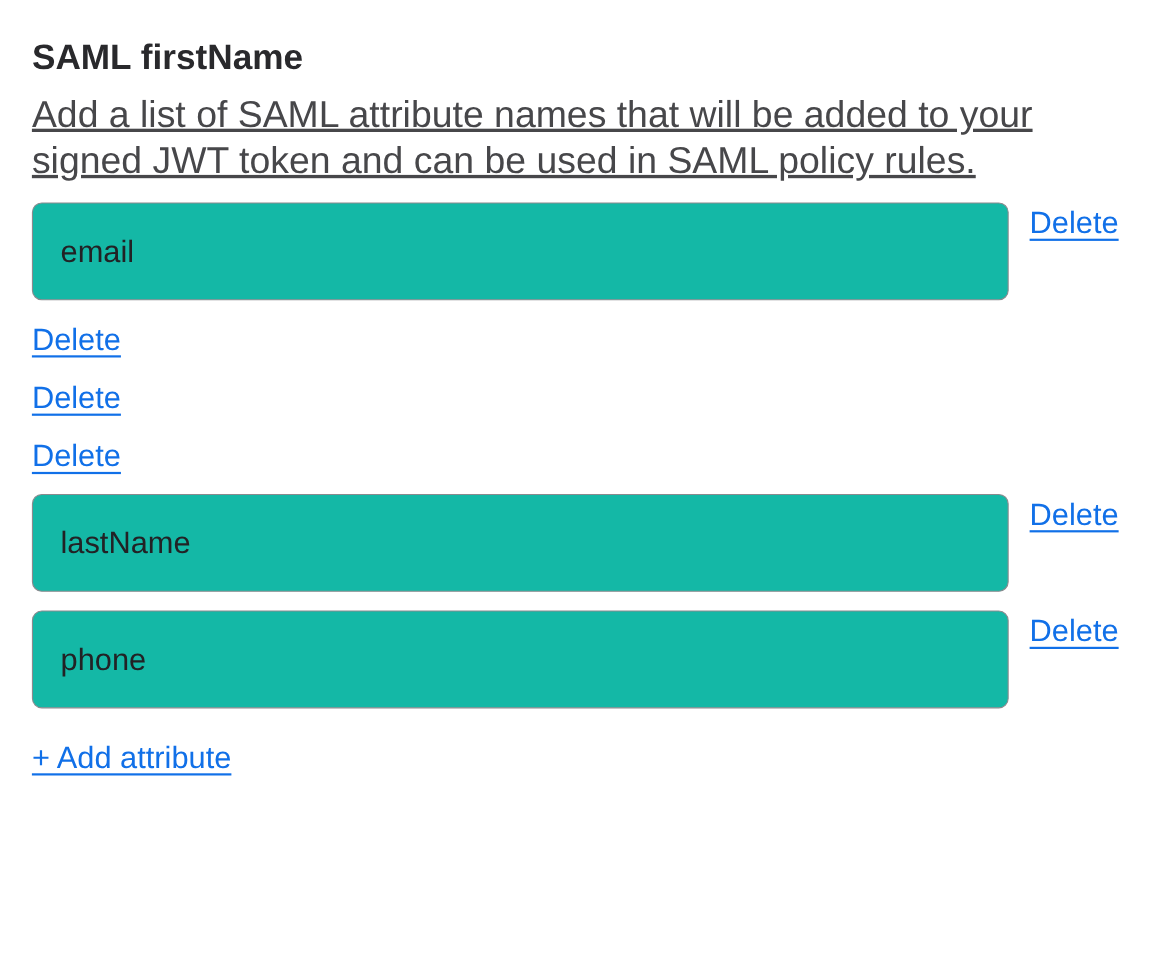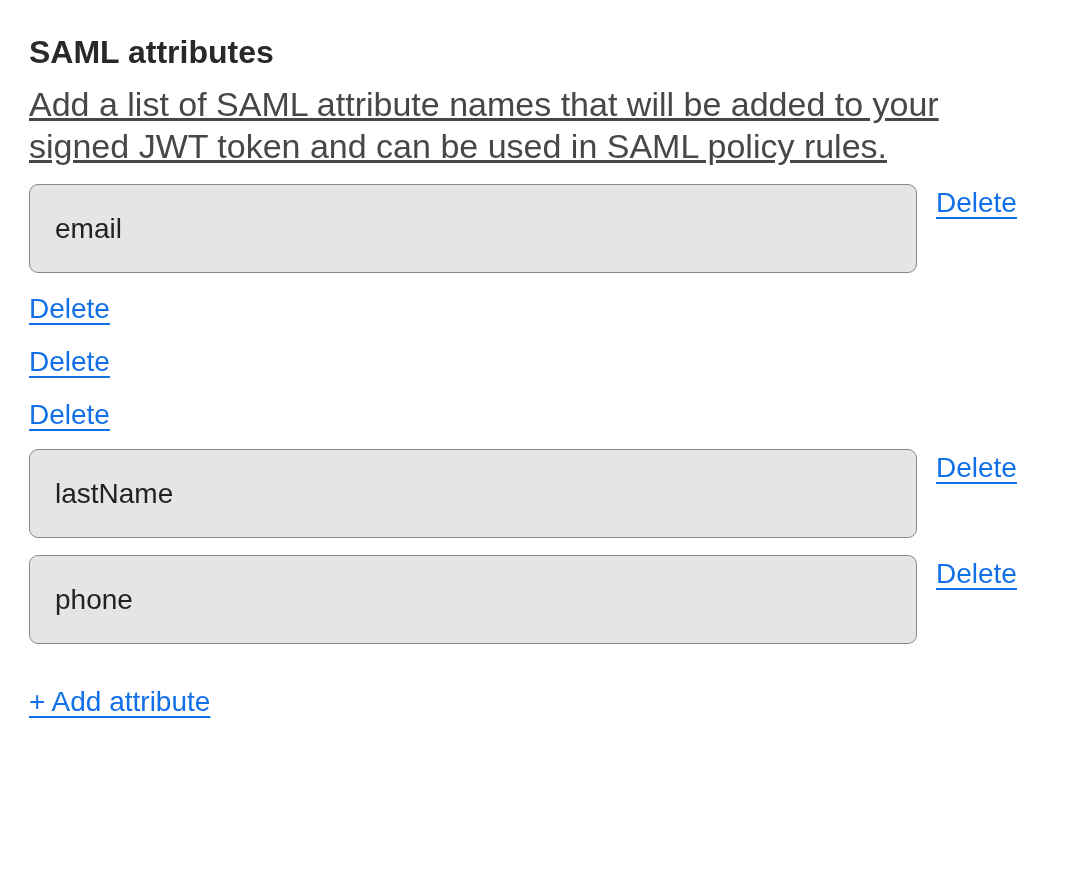--- a/index.html
+++ b/index.html
@@ -37,21 +37,21 @@
     align-items: flex-start;
     gap: 19px;
     margin-bottom: 17px;
   }
   .attr-input {
     box-sizing: border-box;
     width: 888px;
     height: 89px;
     border: 1.5px solid #8a8a8e;
     border-radius: 9px;
-    background: #e5e5e5;
+    background: #14b8a6;
     font-family: inherit;
     font-size: 28px;
     color: #222225;
     padding: 0 20px 0 25px;
     outline: none;
   }
   a.link {
     color: #1170e8;
     text-decoration: underline;
     text-underline-offset: 5px;
@@ -61,29 +61,29 @@
   .delete-link {
     font-size: 28px;
     line-height: 34px;
     margin-top: 2px;
     white-space: nowrap;
   }
   .add-link {
     display: inline-block;
     font-size: 28px;
     line-height: 34px;
-    margin-top: 24px;
+    margin-top: 11px;
   }
 </style>
 </head>
 <body>
 
 <div class="container">
 
-  <h1 class="section-title">SAML attributes</h1>
+  <h1 class="section-title">SAML firstName</h1>
 
   <p class="section-description">Add a list of SAML attribute names that will be added to your signed JWT token and can be used in SAML policy rules.</p>
 
   <div class="attr-row">
     <input class="attr-input" type="text" value="email" style="">
     <a class="link delete-link">Delete</a>
   </div>
 
   <div class="attr-row">
     <a class="link delete-link">Delete</a>

